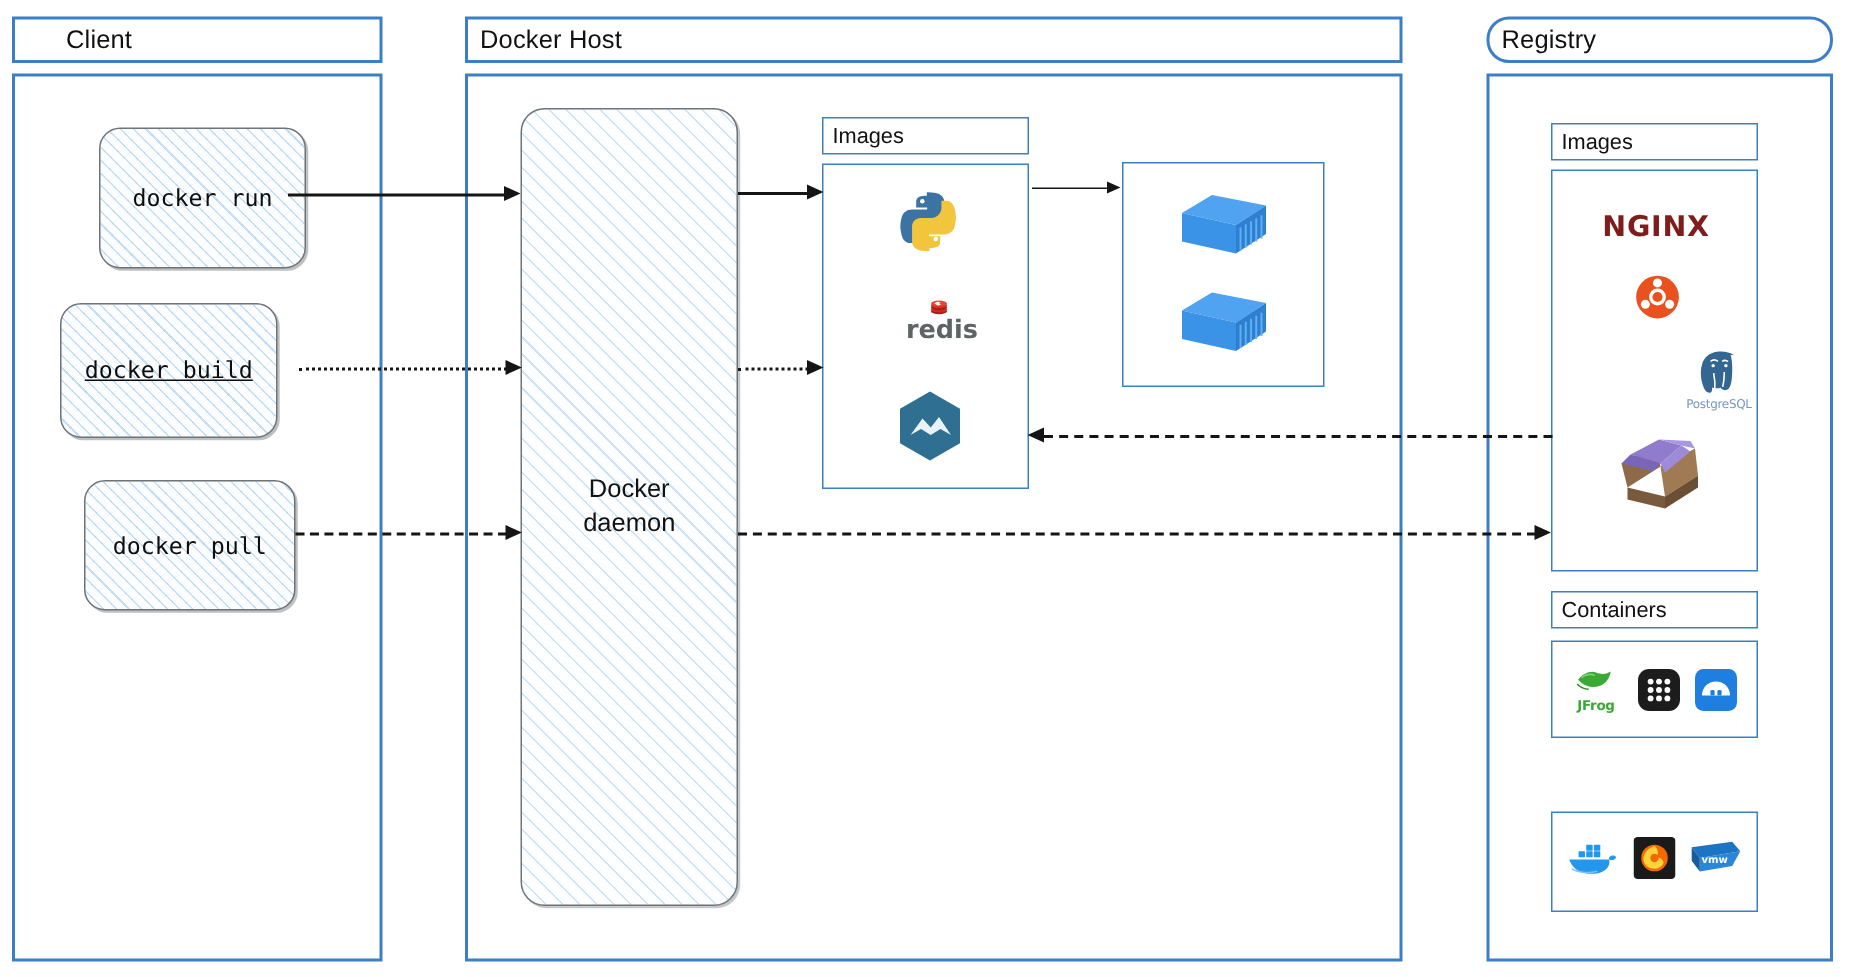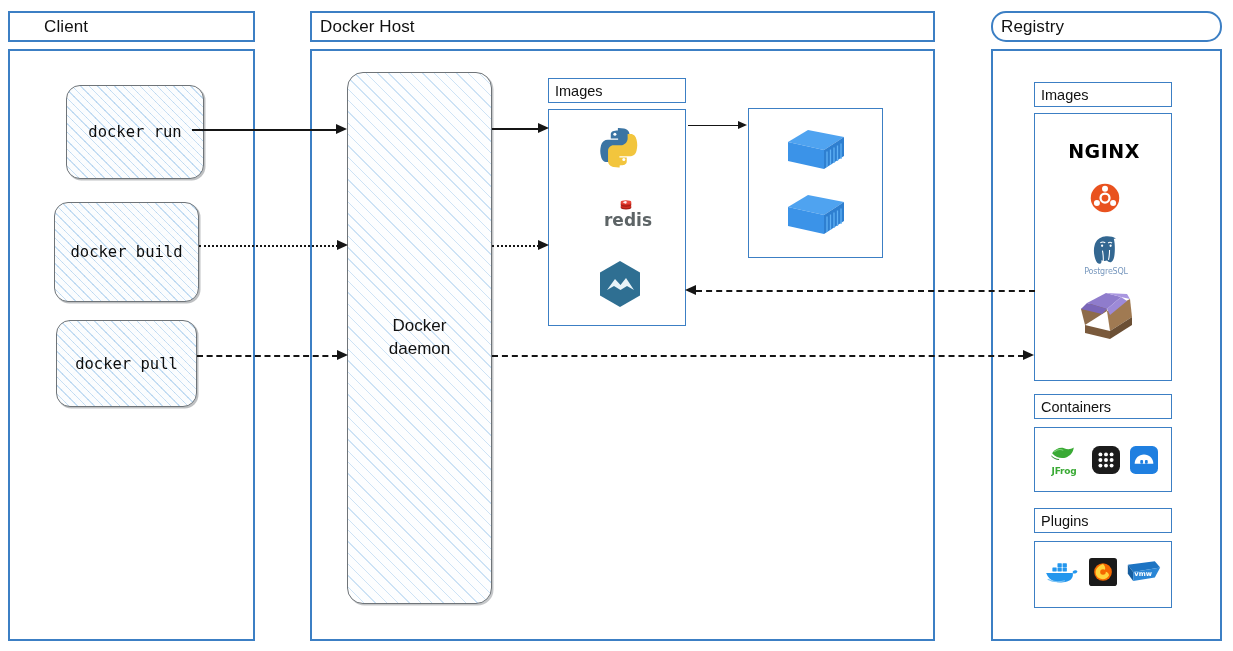--- a/index.html
+++ b/index.html
@@ -133,21 +133,21 @@
     display: flex;
     align-items: center;
     justify-content: center;
   }
   .icon-slot svg { display: block; }
 
   .nginx-text {
     font-family: "DejaVu Sans", sans-serif;
     font-weight: bold;
     font-size: 19px;
-    color: #000000;
+    color: #7f1d1d;
     letter-spacing: 0.5px;
   }
   .redis-text {
     font-family: "DejaVu Sans", sans-serif;
     font-size: 17px;
     color: #5d6466;
     font-weight: 600;
     margin-left: 4px;
   }
   .pg-text {
@@ -180,21 +180,21 @@
 
   <div class="abs group-header" style="left:8px; top:11px; width:247px; height:31px;padding-left:34px;">
     <span>Client</span>
   </div>
   <div class="abs group-body" style="left:8px; top:49px; width:247px; height:592px;"></div>
 
   <div class="abs cmd-box" style="left:66px; top:85px; width:138px; height:94px;">
     <span>docker run</span>
   </div>
 
-  <div class="abs cmd-box" style="left:54px; top:202px; width:145px; height:100px;">
+  <div class="abs cmd-box" style="left:40px; top:202px; width:145px; height:90px;text-decoration:underline;">
     <span>docker build</span>
   </div>
 
   <div class="abs cmd-box" style="left:56px; top:320px; width:141px; height:87px;">
     <span>docker pull</span>
   </div>
 
   <div class="abs group-header" style="left:310px; top:11px; width:625px; height:31px;">
     <span>Docker Host</span>
   </div>
@@ -289,21 +289,21 @@
   <div class="icon-slot" style="left:1089px; top:182px; width:32px; height:32px;">
     <svg width="30" height="30" viewBox="0 0 40 40" aria-hidden="true">
       <circle cx="20" cy="20" r="19" fill="#e9521f"></circle>
       <circle cx="20" cy="20" r="6" fill="none" stroke="#ffffff" stroke-width="3"></circle>
       <circle cx="20" cy="7.5" r="4" fill="#ffffff"></circle>
       <circle cx="9.2" cy="26.5" r="4" fill="#ffffff"></circle>
       <circle cx="30.8" cy="26.5" r="4" fill="#ffffff"></circle>
     </svg>
   </div>
 
-  <div class="icon-slot col-flex" style="left:1078px; top:228px; width:56px; height:48px;justify-content:flex-end;">
+  <div class="icon-slot col-flex" style="left:1118px; top:228px; width:56px; height:48px;">
     <svg width="34" height="34" viewBox="0 0 48 48" aria-hidden="true">
       <path d="M38 8c-4-3-11-4-16-3C15 6 10 10 8 17c-2 7-1 14 1 20 1.5 4.5 4 7 6.5 6.5 1.8-.4 2.3-2.5 2-5 2.5 1 5.5 1.2 8 .3 1.5 2 4 3 6 2 3-1.5 4-6 4.5-10 .6-5 1-16-1-22.8z" fill="#336791"></path>
       <path d="M16 14c2-1.5 5-1.5 7 0M27 14c1.8-1.2 4-1 5.5.3" stroke="#ffffff" stroke-width="1.6" fill="none"></path>
       <circle cx="18.5" cy="18" r="1.6" fill="#ffffff"></circle>
       <circle cx="30.5" cy="18" r="1.6" fill="#ffffff"></circle>
       <path d="M19 25c1 5 1.5 11 1 16M29 24c0 5-.5 10-1.5 14" stroke="#ffffff" stroke-width="1.5" fill="none"></path>
     </svg>
     <span class="pg-text">PostgreSQL</span>
   </div>
 
@@ -353,23 +353,20 @@
 
   <div class="icon-slot" style="left:1129px; top:445px; width:30px; height:30px;">
     <svg width="28" height="28" viewBox="0 0 30 30" aria-hidden="true">
       <rect x="0" y="0" width="30" height="30" rx="6" fill="#1f7fe0"></rect>
       <path d="M5 19c0-6 4.5-10 10-10s10 4 10 10z" fill="#ffffff"></path>
       <rect x="11" y="15" width="3" height="4" rx="1" fill="#1f7fe0"></rect>
       <rect x="16" y="15" width="3" height="4" rx="1" fill="#1f7fe0"></rect>
     </svg>
   </div>
 
-  <div class="abs sub-header" style="left:1034px; top:508px; width:138px; height:25px;">
-    <span>Plugins</span>
-  </div>
   <div class="abs sub-body" style="left:1034px; top:541px; width:138px; height:67px;"></div>
 
   <div class="icon-slot" style="left:1042px; top:558px; width:38px; height:30px;">
     <svg width="36" height="28" viewBox="0 0 46 34" aria-hidden="true">
       <g fill="#2396ed">
         <rect x="12" y="10" width="5.5" height="5" rx="0.6"></rect>
         <rect x="18.5" y="10" width="5.5" height="5" rx="0.6"></rect>
         <rect x="25" y="10" width="5.5" height="5" rx="0.6"></rect>
         <rect x="18.5" y="4.5" width="5.5" height="5" rx="0.6"></rect>
         <rect x="25" y="4.5" width="5.5" height="5" rx="0.6"></rect>

